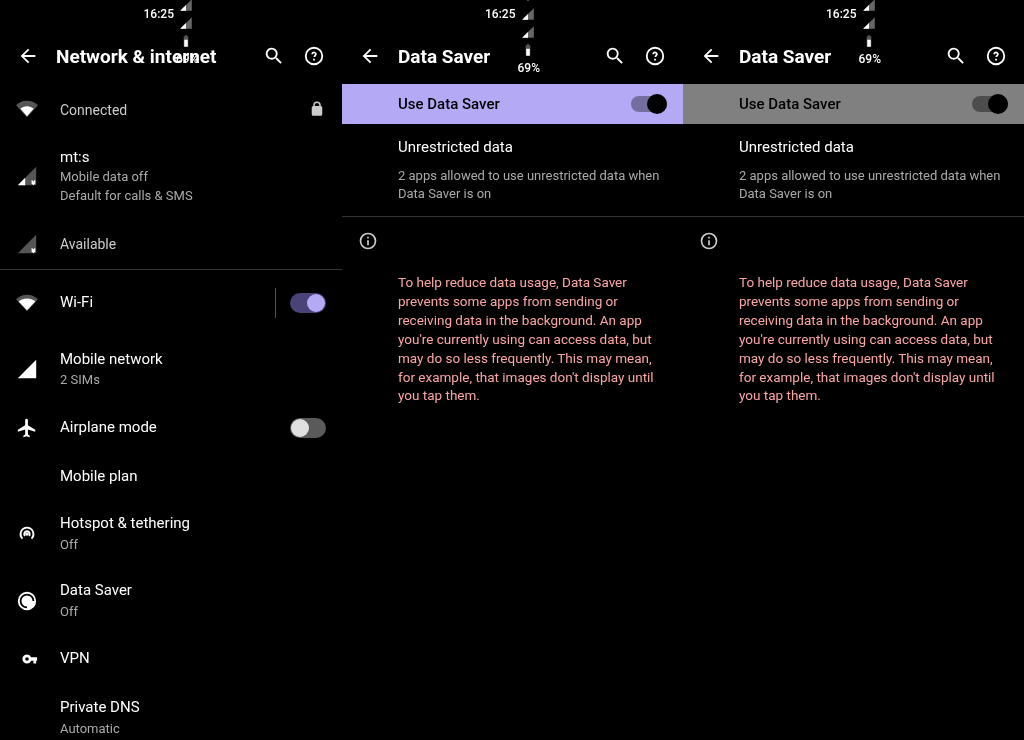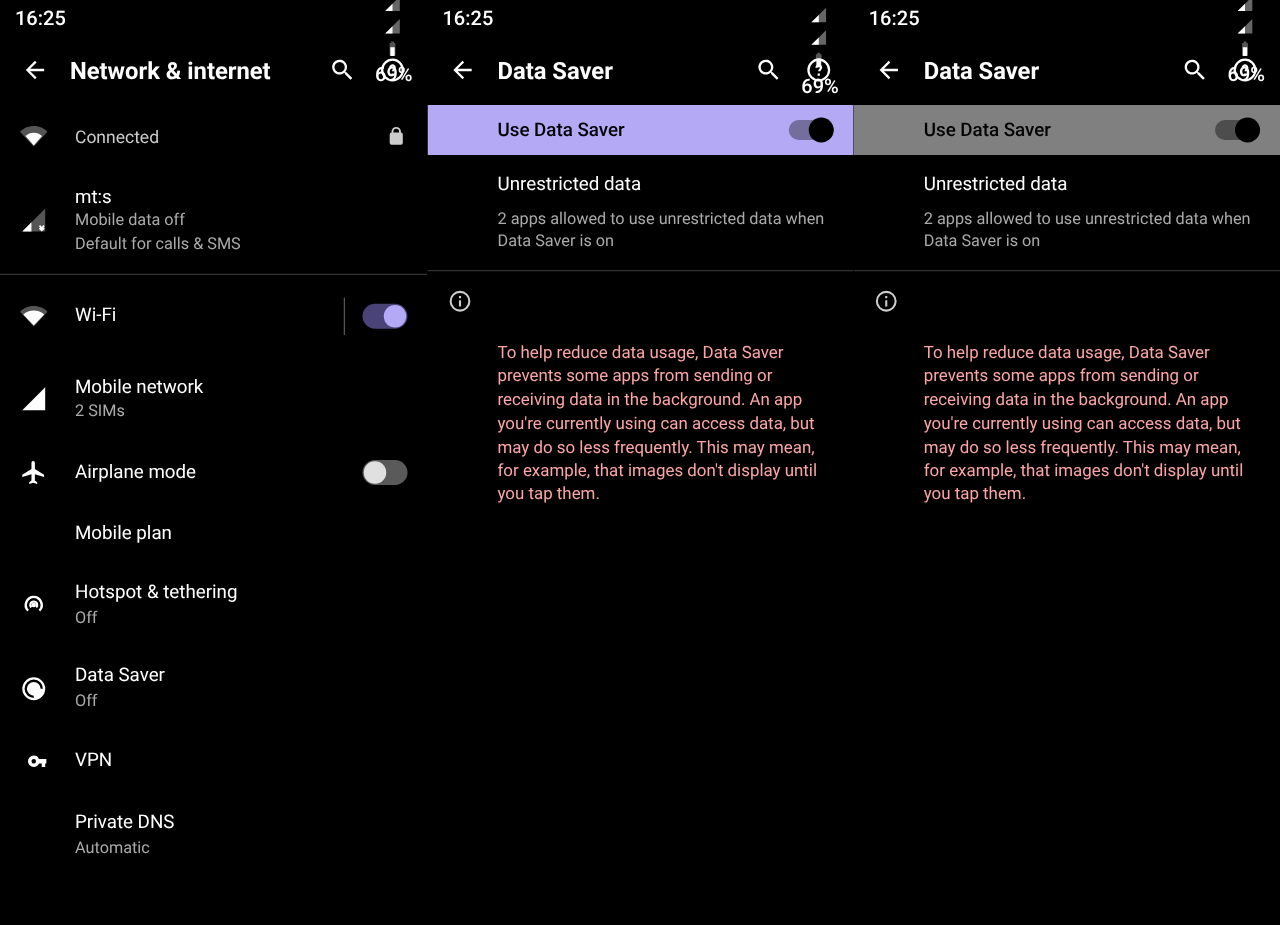--- a/index.html
+++ b/index.html
@@ -3,21 +3,21 @@
 <meta charset="utf-8">
 <style>
   * { box-sizing: border-box; margin: 0; padding: 0; }
   html, body { width: 1024px; height: 740px; background: #000; color: #fff; font-family: Roboto, Arial, sans-serif; overflow: hidden; }
   .container { display: flex; width: 1024px; height: 740px; }
   .panel { width: 341.33px; height: 740px; background: #000; position: relative; overflow: hidden; }
   .panel:nth-child(1) { width: 342px; }
   .panel:nth-child(2) { width: 341px; }
   .panel:nth-child(3) { width: 341px; }
 
-  .statusbar { height: 28px; display: flex; align-items: center; justify-content: space-between; padding: 0 12px; font-size: 16px; font-weight: 500; }
+  .statusbar { height: 28px; display: flex; align-items: center; justify-content: center; padding: 0 12px; font-size: 12px; font-weight: 500; }
   .status-left { }
   .status-right { display: flex; align-items: center; gap: 4px; flex-direction: column; }
   .status-right svg { width: 14px; height: 14px; fill: #fff; }
   .battery-text { margin-left: 2px; }
 
   .appbar { height: 56px; display: flex; align-items: center; padding: 0 8px; }
   .appbar .back { width: 40px; height: 40px; display:flex; align-items:center; justify-content:center; }
   .appbar .title { font-size: 19px; font-weight: 700; margin-left: 8px; flex: 1; }
   .appbar .action { width: 40px; height: 40px; display:flex; align-items:center; justify-content:center; }
   .appbar svg { width: 22px; height: 22px; fill: #fff; }
@@ -140,20 +140,31 @@
             <path d="M17 19l2 2 2-2m0-2l-2 2-2-2" stroke="#fff" stroke-width="1.5" fill="none"></path>
           </svg>
         </div>
       <div class="text-col">
         <div class="label">mt:s</div>
         <div class="sub" style="margin-top:0">Mobile data off</div>
         <div class="sub">Default for calls &amp; SMS</div>
       </div>
     </div>
 
+    <div class="row">
+      <div class="icon-col">
+          <svg viewBox="0 0 24 24">
+            <path d="M2 22h20V2z" fill="#555"></path>
+            <path d="M17 19l2 2 2-2m0-2l-2 2-2-2" stroke="#fff" stroke-width="1.5" fill="none"></path>
+          </svg>
+        </div>
+      <div class="text-col">
+          <div class="sub" style="color:#ccc;font-size:14px;">Available</div>
+        </div>
+    </div>
 
     <div class="divider"></div>
 
     <div class="row wifi-row">
       <div class="icon-col">
           <svg viewBox="0 0 24 24">
             <path d="M12 3C7 3 2.7 5 0 8l12 13L24 8c-2.7-3-7-5-12-5z" fill="#555"></path>
             <path d="M12 7c-3.5 0-6.7 1.3-9.1 3.4L12 20l9.1-9.6C18.7 8.3 15.5 7 12 7z"></path>
           </svg>
         </div>

